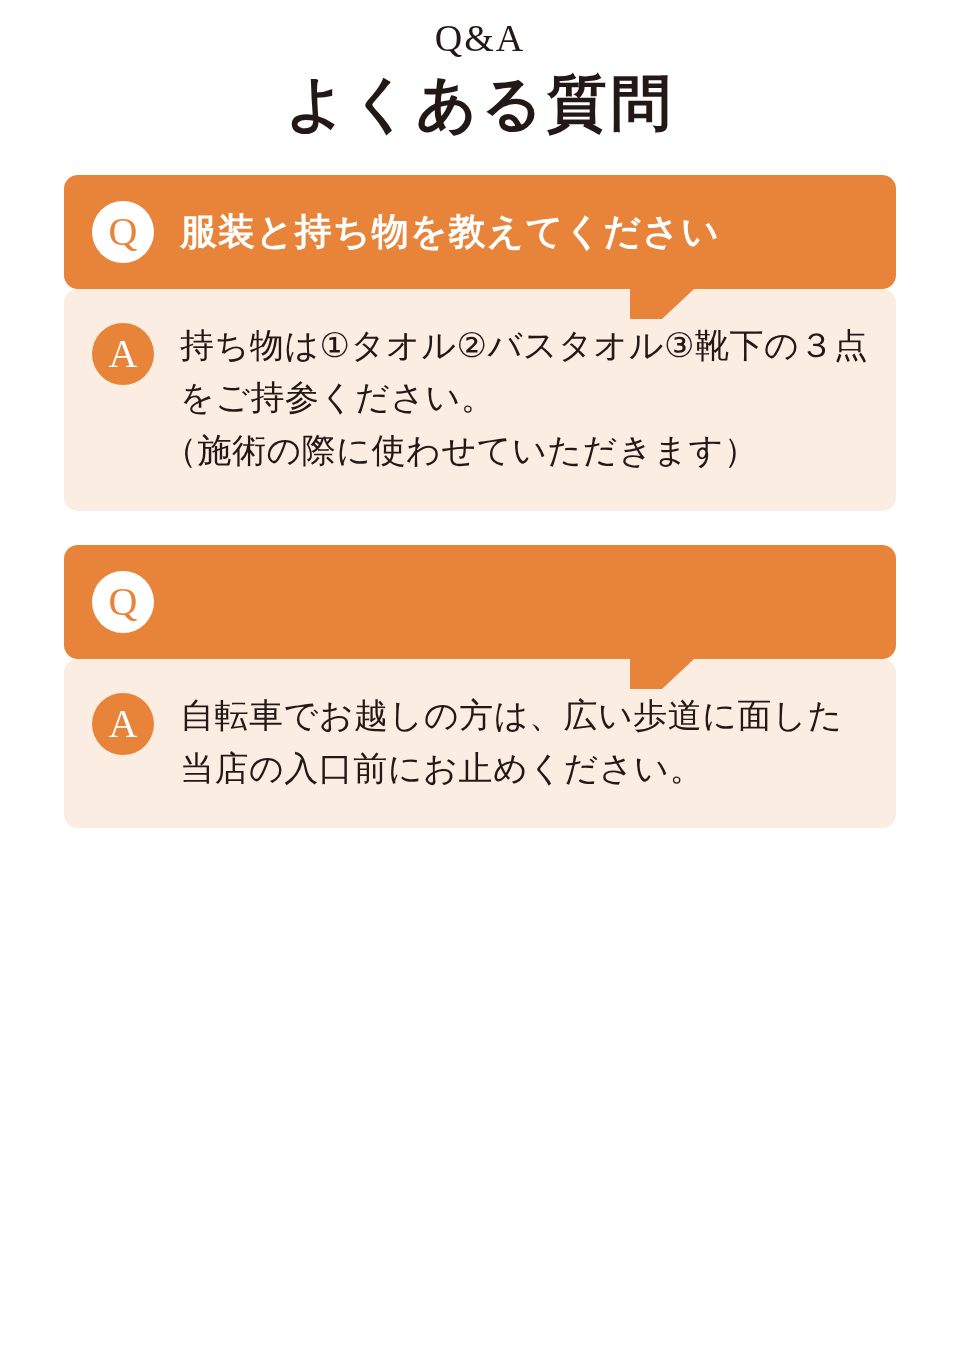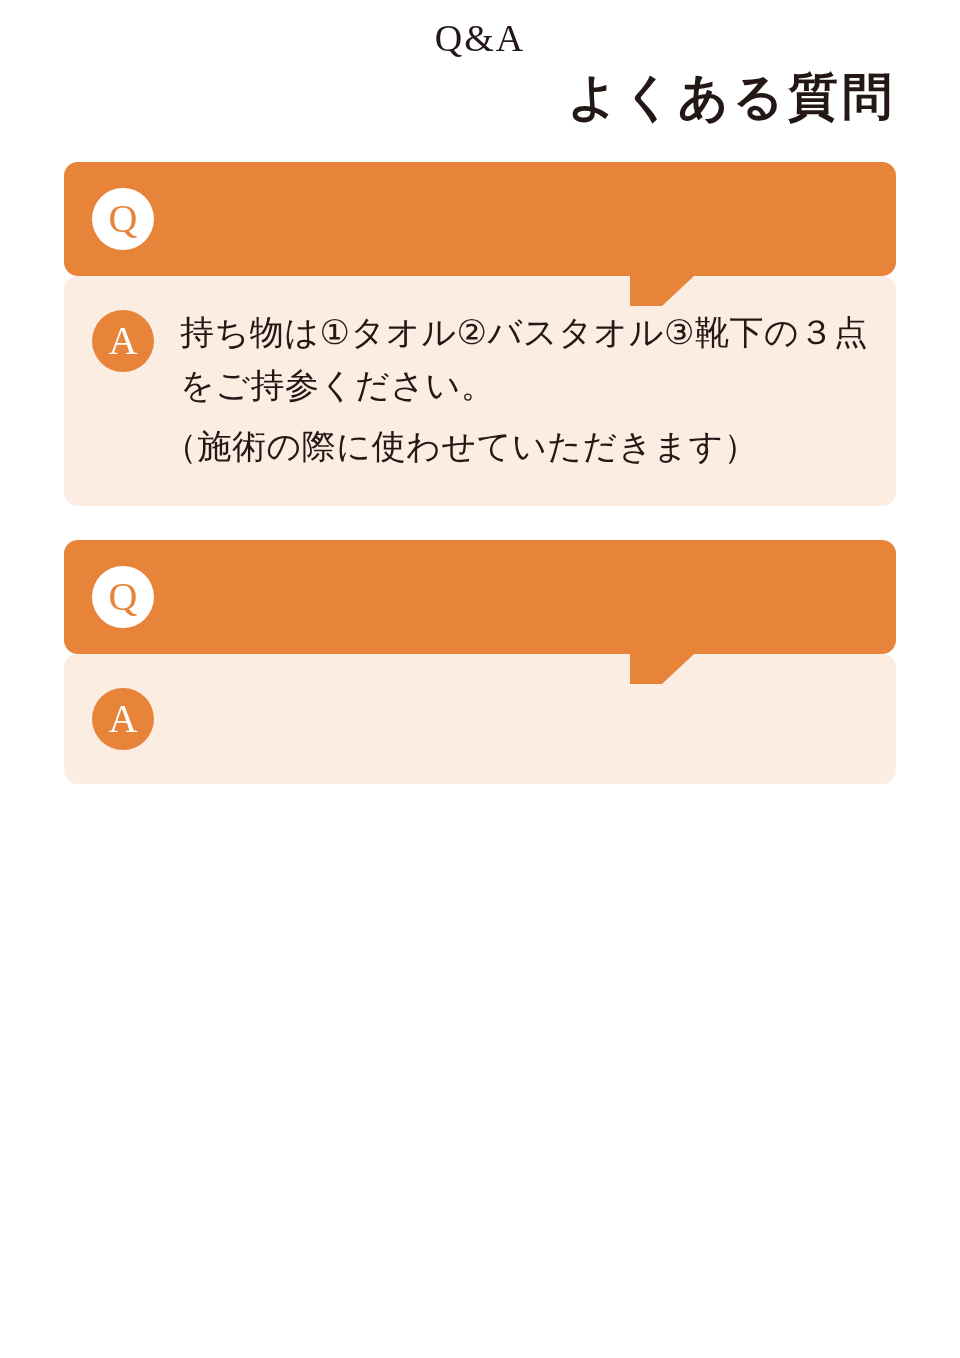--- a/index.html
+++ b/index.html
@@ -30,27 +30,26 @@
   }
   .header .eyebrow {
     font-family: "Liberation Serif", "DejaVu Serif", serif;
     font-size: 38px;
     letter-spacing: 2px;
     color: #231815;
     line-height: 1.1;
   }
   .header .title {
     font-family: "DejaVu Sans", "Liberation Sans", sans-serif;
-    font-size: 50px;
+    font-size: 60px;
     font-weight: 600;
     letter-spacing: 4px;
     color: #231815;
     line-height: 1.25;
     margin-top: 6px;
-    text-align: right;
   }
 
   
   .qa-block {
     margin-top: 34px;
   }
   .qa-block:first-of-type {
     margin-top: 30px;
   }
 
@@ -125,51 +124,53 @@
     letter-spacing: 0.5px;
     color: #231815;
   }
   .answer-body p {
     margin: 0;
   }
   .answer-body p + p {
     margin-top: 38px;
   }
   .answer-body .sub {
-    margin-top: 8px;
+    margin-top: 0;
     text-indent: -0.5em;
   }
 </style>
 </head>
 <body>
 
 <div class="page">
 
   <div class="header">
     <div class="eyebrow">Q&amp;A</div>
     <div class="title">よくある質問</div>
   </div>
 
   <div class="qa-block">
     <div class="question">
       <div class="badge badge-q">Q</div>
+      <div class="question-text">服装と持ち物を教えてください</div>
     </div>
     <div class="answer">
       <div class="badge badge-a">A</div>
       <div class="answer-body">
         <p>持ち物は①タオル②バスタオル③靴下の３点をご持参ください。</p>
         <p class="sub">（施術の際に使わせていただきます）</p>
       </div>
     </div>
   </div>
 
   <div class="qa-block">
     <div class="question">
       <div class="badge badge-q">Q</div>
     </div>
     <div class="answer">
       <div class="badge badge-a">A</div>
       <div class="answer-body">
+        <p>自転車でお越しの方は、広い歩道に面した当店の入口前にお止めください。</p>
       </div>
     </div>
   </div>
 
 </div>
 
 </body></html>

